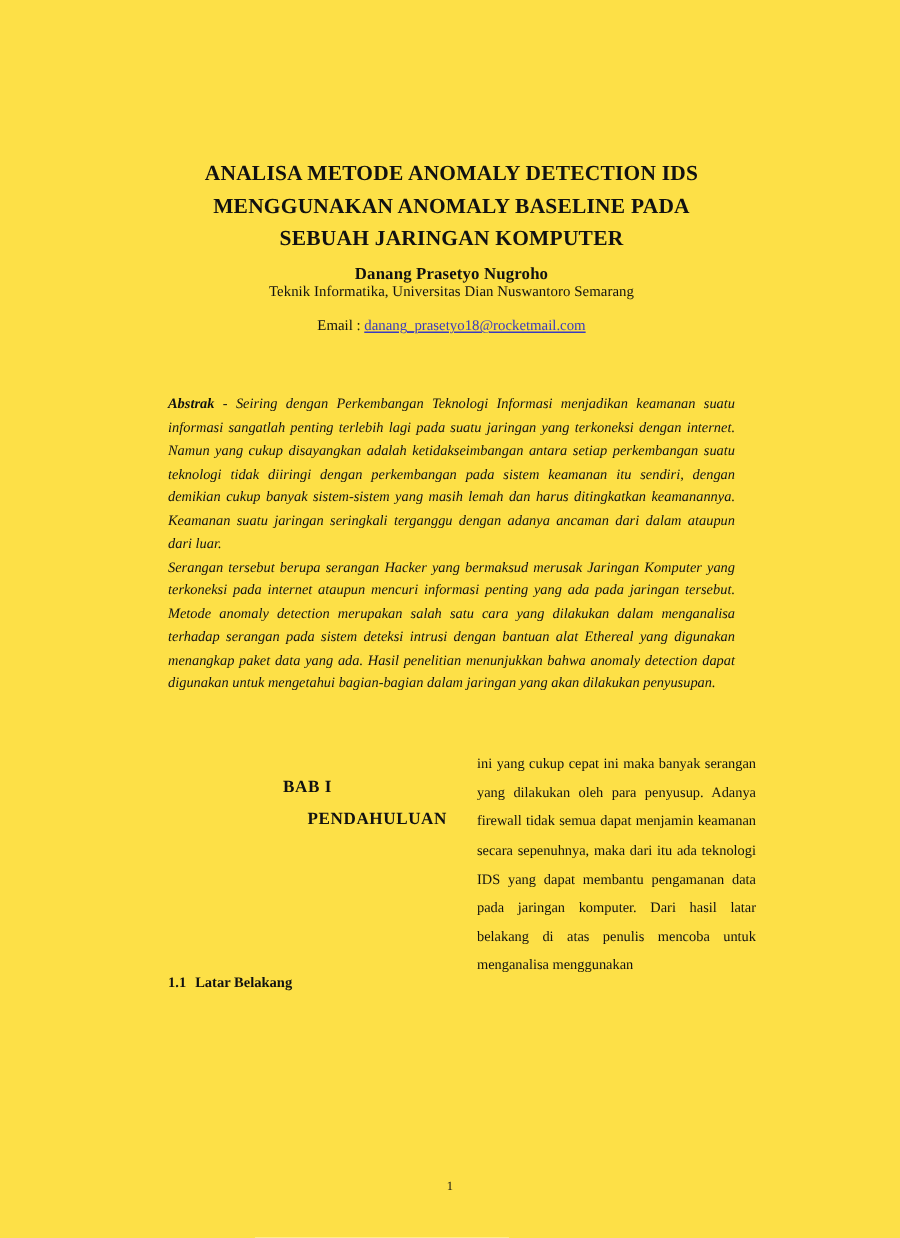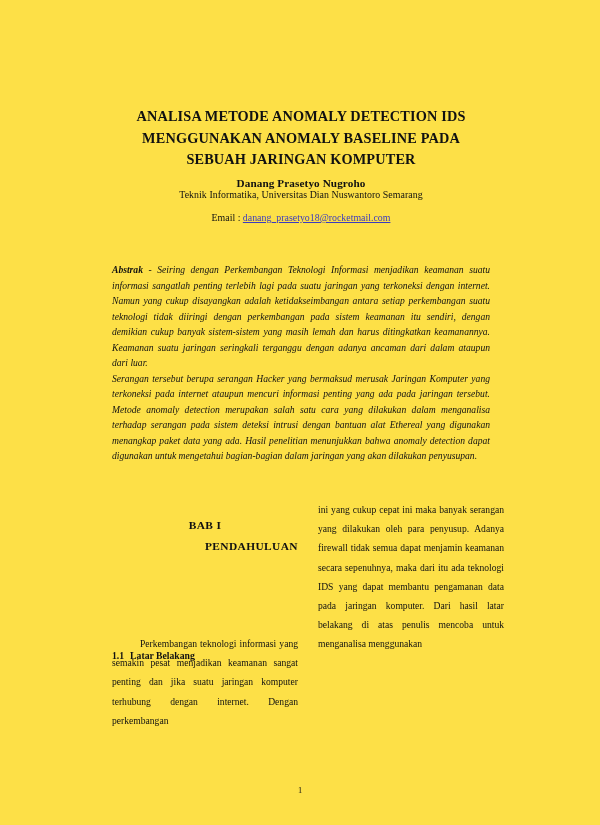--- a/index.html
+++ b/index.html
@@ -160,22 +160,19 @@
     <p><span class="kw">Abstrak</span><span> - </span><span>Seiring dengan Perkembangan Teknologi Informasi menjadikan keamanan suatu informasi sangatlah penting terlebih lagi pada suatu jaringan yang terkoneksi dengan internet. Namun yang cukup disayangkan adalah ketidakseimbangan antara setiap perkembangan suatu teknologi tidak diiringi dengan perkembangan pada sistem keamanan itu sendiri, dengan demikian cukup banyak sistem-sistem yang masih lemah dan harus ditingkatkan keamanannya. Keamanan suatu jaringan seringkali terganggu dengan adanya ancaman dari dalam ataupun dari luar.</span></p>
     <p><span>Serangan tersebut berupa serangan </span><span class="term">Hacker</span><span> yang bermaksud merusak Jaringan Komputer yang terkoneksi pada internet ataupun mencuri informasi penting yang ada pada jaringan tersebut. Metode </span><span class="term">anomaly detection</span><span> merupakan salah satu cara yang dilakukan dalam menganalisa terhadap serangan pada sistem deteksi intrusi dengan bantuan alat Ethereal yang digunakan menangkap paket data yang ada. Hasil penelitian menunjukkan bahwa </span><span class="term">anomaly detection</span><span> dapat digunakan untuk mengetahui bagian-bagian dalam jaringan yang akan dilakukan penyusupan.</span></p>
   </div>
 
   <div class="bab">BAB I</div>
   <div class="pendahuluan">PENDAHULUAN</div>
   <div class="subhead">
     <span class="num">1.1</span><span>Latar Belakang</span>
   </div>
 
-  <div class="col col-left">
-    <p class="indent">Perkembangan teknologi informasi yang semakin pesat menjadikan keamanan sangat penting dan jika suatu jaringan komputer terhubung dengan internet. Dengan perkembangan</p>
-  </div>
   <div class="col col-right">
     <p>ini yang cukup cepat ini maka banyak serangan yang dilakukan oleh para penyusup. Adanya firewall tidak semua dapat menjamin keamanan secara sepenuhnya, maka dari itu ada teknologi IDS yang dapat membantu pengamanan data pada jaringan komputer. Dari hasil latar belakang di atas penulis mencoba untuk menganalisa menggunakan</p>
   </div>
 
   <div class="page-number">1</div>
 
 </div>
 
 </body></html>

